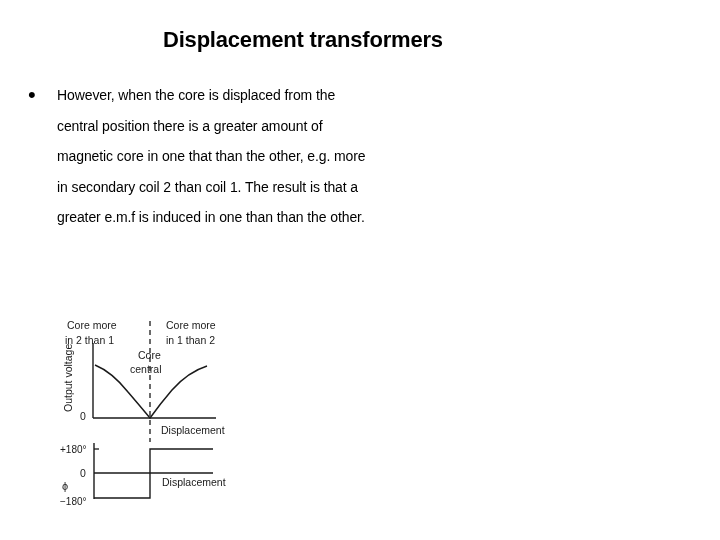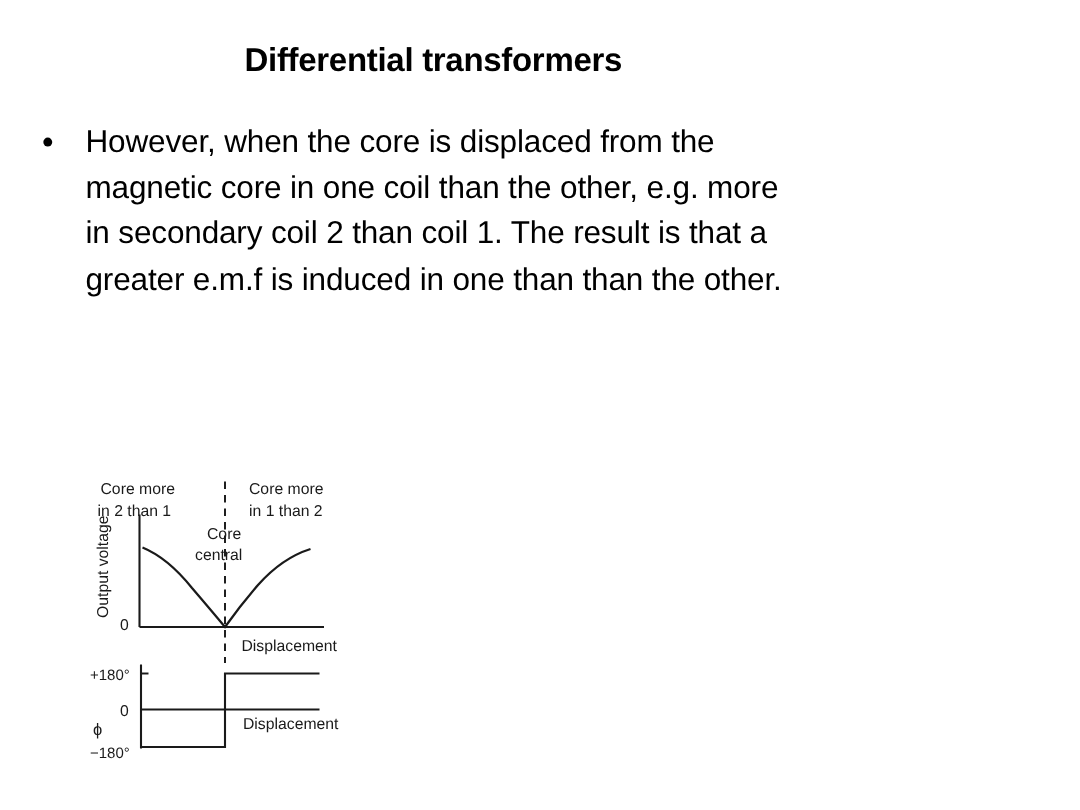--- a/index.html
+++ b/index.html
@@ -32,21 +32,21 @@
     }
     .bullet-dot {
       position: absolute;
       left: 3px;
       top: 0px;
       font-size: 22px;
       line-height: 30px;
     }
     .bullet-text {
       margin-left: 32px;
-      font-size: 21px;
+      font-size: 14px;
       line-height: 30.5px;
       letter-spacing: -0.1px;
     }
     .bullet-line {
       display: block;
       white-space: nowrap;
     }
     .diagram {
       position: absolute;
       left: 0;
@@ -56,27 +56,28 @@
       pointer-events: none;
     }
     .diagram text {
       font-family: "Liberation Sans", sans-serif;
       fill: #1a1a1a;
     }
   </style>
 </head>
 <body>
 
-<div class="slide-title">Differential transformers</div>
+<div class="slide-title">Displacement transformers</div>
 
 <div class="bullet-block">
   <span class="bullet-dot">•</span>
   <div class="bullet-text">
     <span class="bullet-line">However, when the core is displaced from the</span>
-    <span class="bullet-line">magnetic core in one coil than the other, e.g. more</span>
+    <span class="bullet-line">central position there is a greater amount of</span>
+    <span class="bullet-line">magnetic core in one that than the other, e.g. more</span>
     <span class="bullet-line">in secondary coil 2 than coil 1. The result is that a</span>
     <span class="bullet-line">greater e.m.f is induced in one than than the other.</span>
   </div>
 </div>
 
 <svg class="diagram" viewBox="0 0 720 540" width="720" height="540">
 
   <line x1="150" y1="321" x2="150" y2="442" stroke="#1a1a1a" stroke-width="1.3" stroke-dasharray="5,4"></line>
 
   <text x="67" y="329" font-size="10.5">Core more</text>

